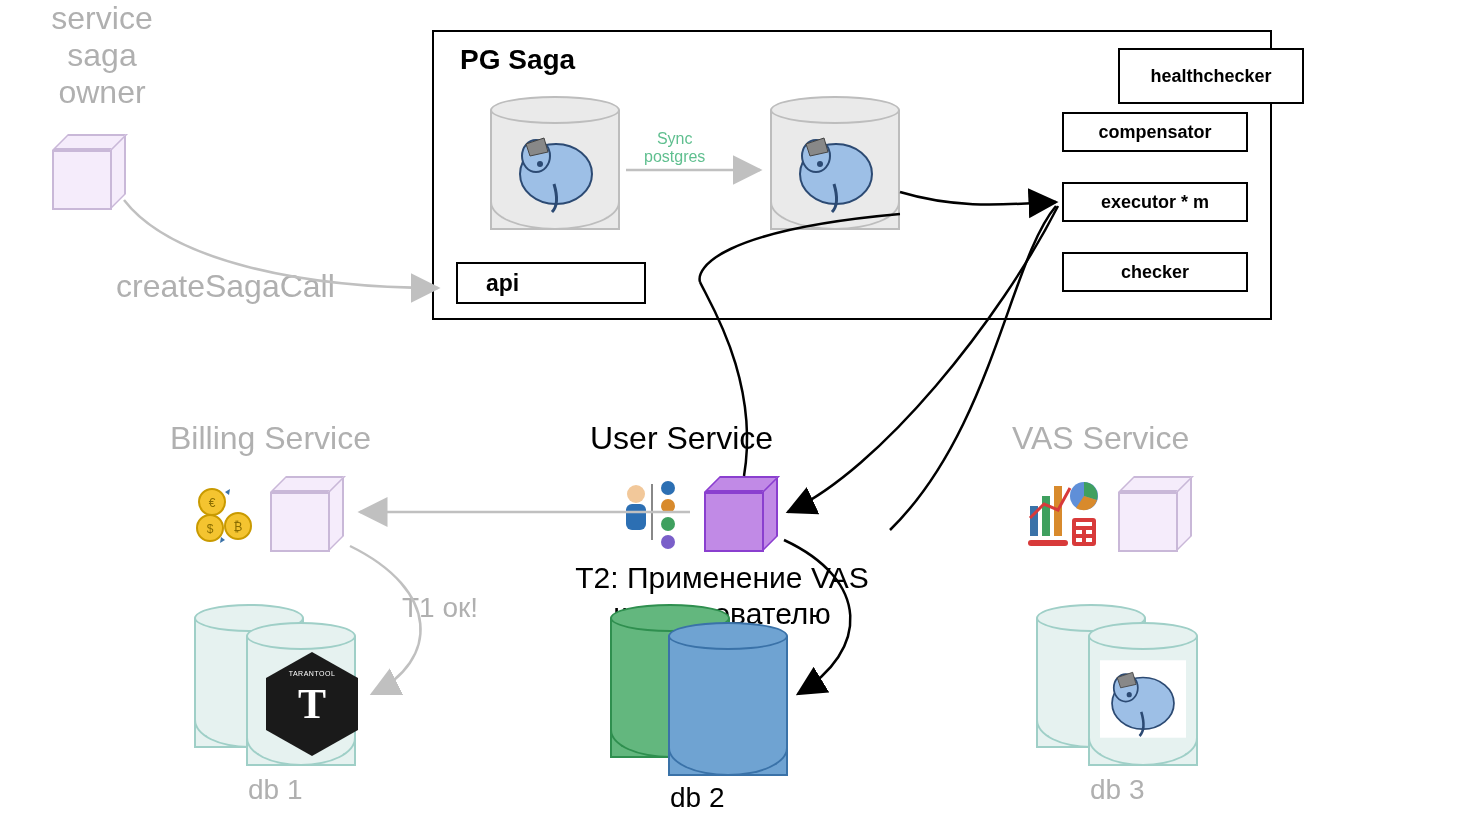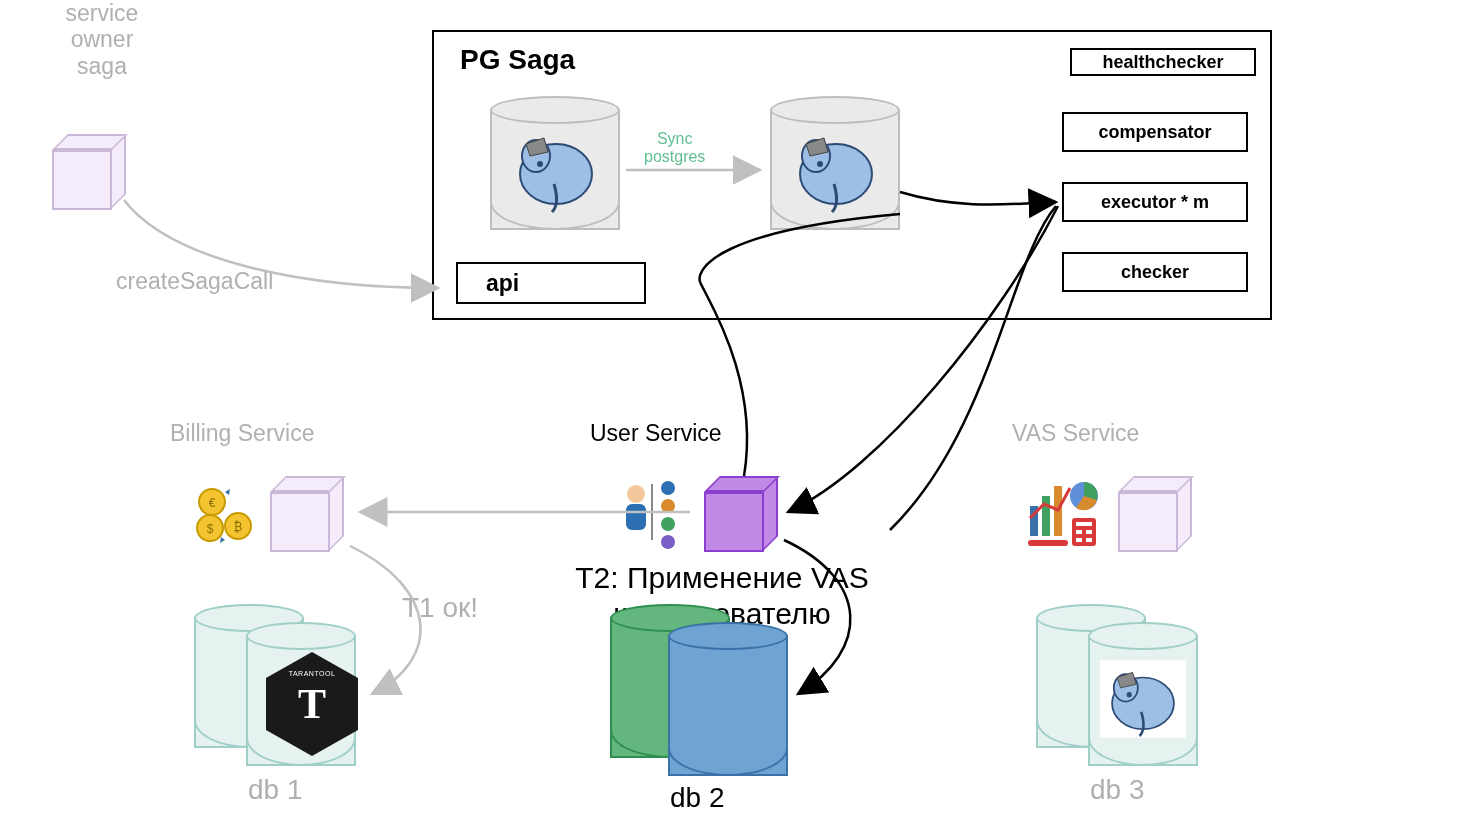--- a/index.html
+++ b/index.html
@@ -7,21 +7,21 @@
     margin: 0;
     width: 1466px;
     height: 815px;
     position: relative;
     font-family: Arial, Helvetica, sans-serif;
     background: #fff;
     color: #000;
   }
   .abs { position: absolute; }
   .faded { color: #b0b0b0; }
-  .lbl-32 { font-size: 23px; }
+  .lbl-32 { font-size: 32px; }
   .lbl-28 { font-size: 28px; }
 
   
   .cube {
     position: absolute;
     width: 74px; height: 74px;
   }
   .cube .front {
     position: absolute; width: 60px; height: 60px;
     left: 0; top: 14px;
@@ -83,22 +83,22 @@
   .hex span{ color:#fff; font-size:42px; font-weight:bold; font-family:Georgia,serif;}
   .hex .tiny{ position:absolute; top:18px; color:#fff; font-size:7px; letter-spacing:0.5px;}
 
   svg.overlay { position:absolute; left:0; top:0; pointer-events:none; }
 </style>
 </head>
 <body>
 
 <div class="abs lbl-32 faded" style="left:22px; top:0; width:160px; text-align:center; line-height:1.15;">
   <div>service</div>
+  <div>saga</div>
   <div>owner</div>
-  <div>saga</div>
 </div>
 <div class="cube cube-grey" style="left:52px; top:136px;">
   <div class="top"></div>
     <div class="side"></div>
     <div class="front"></div>
 </div>
 <div class="abs lbl-32 faded" style="left:116px; top:268px;">createSagaCall</div>
 
 <div class="pgsaga-frame" style="left:432px; top:30px; width:840px; height:290px;"></div>
 <div class="abs" style="left:460px; top:44px; font-size:28px; font-weight:bold;">PG Saga</div>
@@ -129,21 +129,21 @@
 
 <div class="abs" style="left:644px; top:130px; color:#5fbf8f; font-size:16px; text-align:center; line-height:1.1;">
   <div>Sync</div>
   <div>postgres</div>
 </div>
 
 <div class="api-box" style="left:456px; top:262px; width:190px; height:42px;">
   <span>api</span>
 </div>
 
-<div class="small-box" style="left:1070px; top:48px; width:186px; height:28px;">healthchecker</div>
+<div class="small-box" style="left:1118px; top:48px; width:186px; height:56px;">healthchecker</div>
 <div class="small-box" style="left:1062px; top:112px; width:186px; height:40px;">compensator</div>
 <div class="small-box" style="left:1062px; top:182px; width:186px; height:40px;">executor * m</div>
 <div class="small-box" style="left:1062px; top:252px; width:186px; height:40px;">checker</div>
 
 <div class="abs lbl-32 faded" style="left:170px; top:420px;">Billing Service</div>
 <div class="cube cube-grey" style="left:270px; top:478px;">
     <div class="top"></div>
     <div class="side"></div>
     <div class="front"></div>
   </div>

